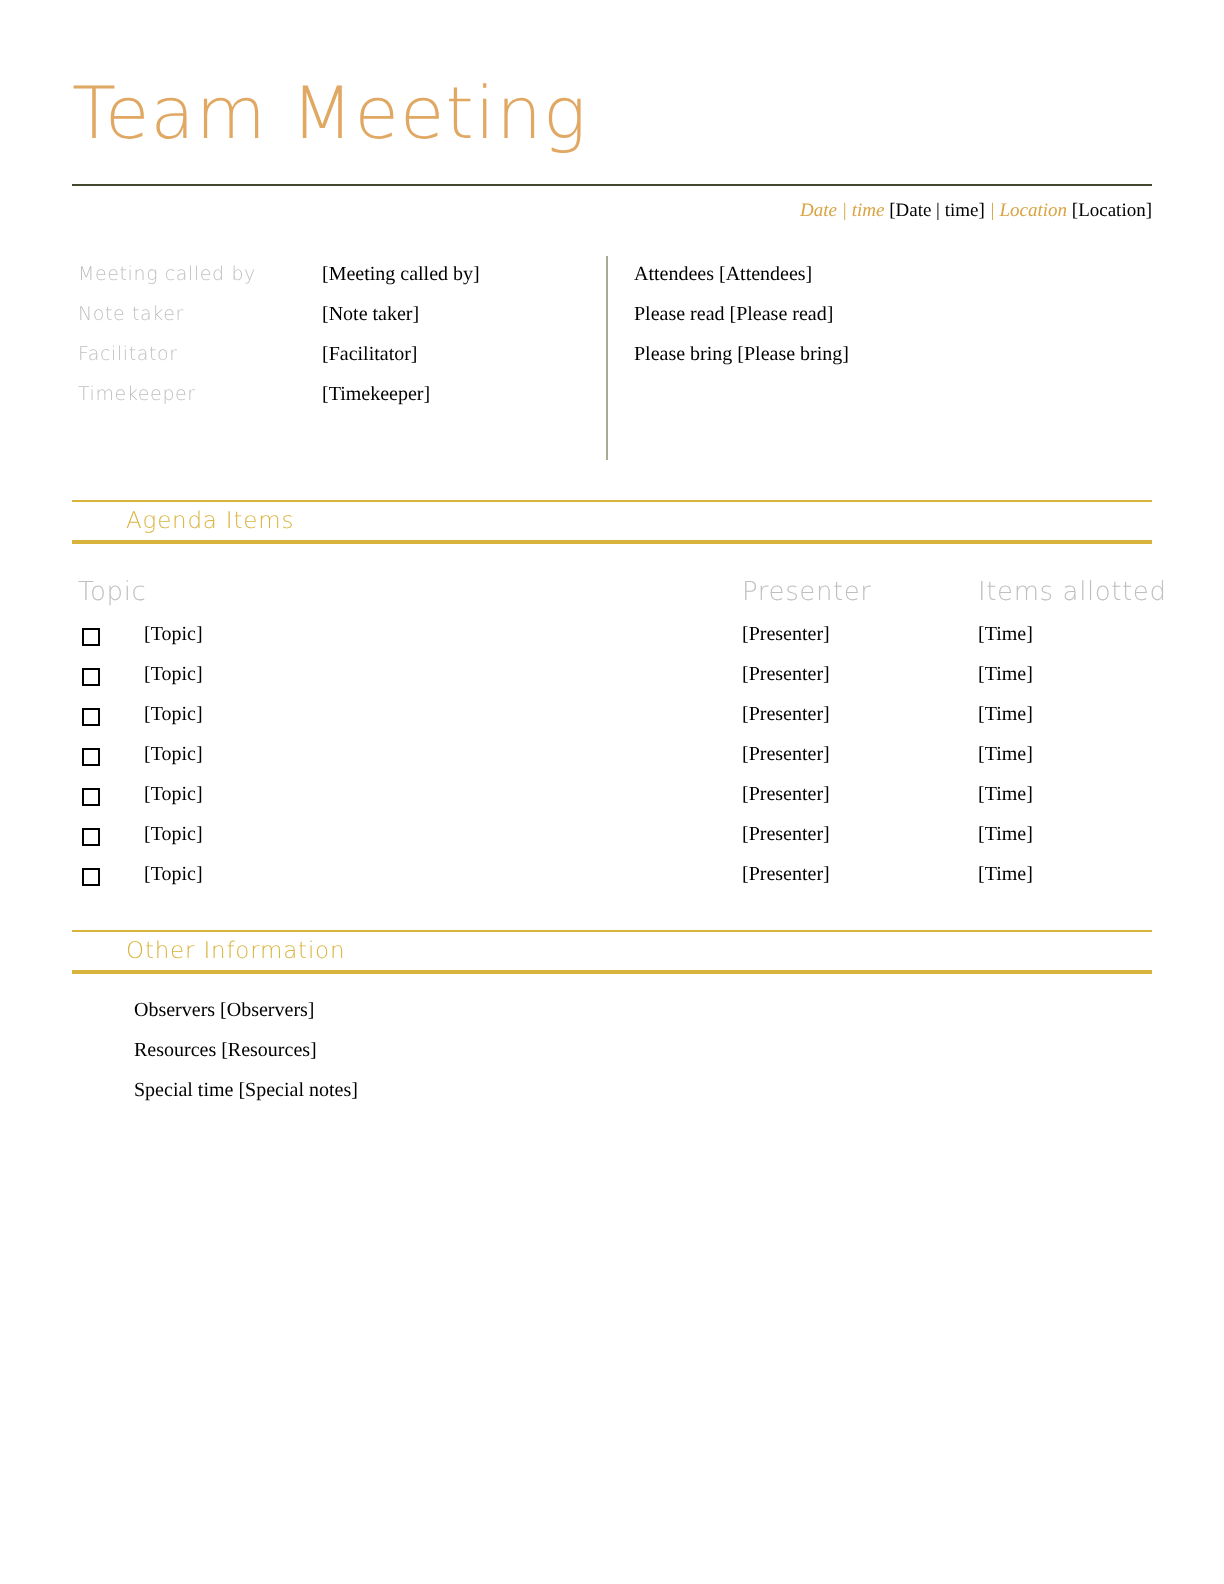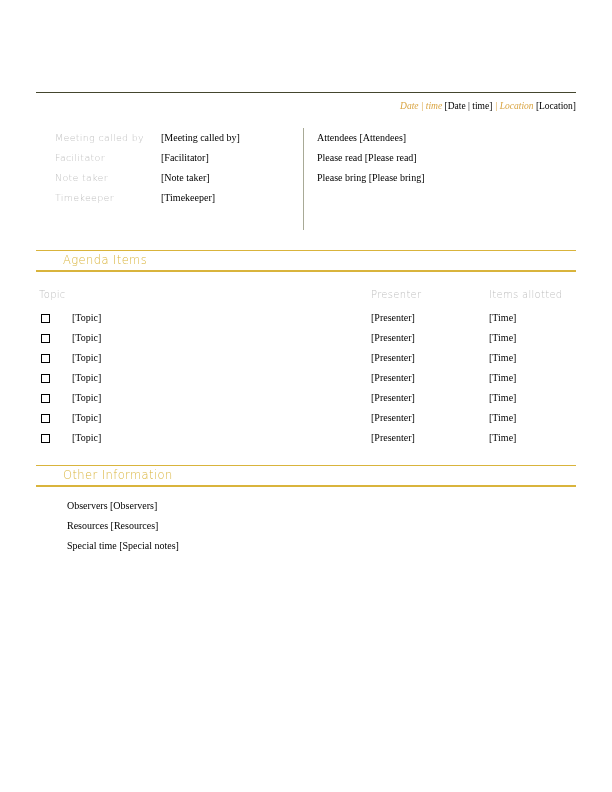--- a/index.html
+++ b/index.html
@@ -101,21 +101,21 @@
     width: 263px;
   }
 
   .info-row {
     position: relative;
     height: 20px;
     line-height: 20px;
   }
   .info-label {
     position: absolute;
-    left: 19px;
+    left: 3px;
     top: 0;
     font-family: "DejaVu Sans", sans-serif;
     font-weight: 300;
     font-size: 9.5px;
     letter-spacing: 0.3px;
     color: #BFBFBF;
     white-space: nowrap;
   }
   .info-value {
     position: absolute;
@@ -176,21 +176,21 @@
     left: 36px;
     top: 289px;
     width: 540px;
     height: 16px;
   }
   .col-head {
     position: absolute;
     top: 0;
     font-family: "DejaVu Sans", sans-serif;
     font-weight: 300;
-    font-size: 10px;
+    font-size: 13px;
     letter-spacing: 0.3px;
     color: #BFBFBF;
     white-space: nowrap;
   }
   .col-topic   { left: 3px; }
   .col-pres    { left: 335px; }
   .col-time    { left: 453px; }
 
   .agenda-rows {
     position: absolute;
@@ -246,40 +246,41 @@
     font-size: 10px;
     color: #000000;
     white-space: nowrap;
   }
 </style>
 </head>
 <body>
 
 <div class="page">
 
+  <div class="title">Team Meeting</div>
   <div class="title-rule"></div>
 
   <div class="meta-line">
     <span class="meta-label">Date | time</span><span>&nbsp;</span><span class="meta-value">[Date | time]</span><span>&nbsp;</span><span class="meta-sep">|</span><span>&nbsp;</span><span class="meta-label">Location</span><span>&nbsp;</span><span class="meta-value">[Location]</span>
   </div>
 
   <div class="info-block">
 
     <div class="info-left">
       <div class="info-row">
         <span class="info-label">Meeting called by</span>
         <span class="info-value">[Meeting called by]</span>
       </div>
       <div class="info-row">
+        <span class="info-label">Note taker</span>
+        <span class="info-value">[Note taker]</span>
+      </div>
+      <div class="info-row">
         <span class="info-label">Facilitator</span>
         <span class="info-value">[Facilitator]</span>
-      </div>
-      <div class="info-row">
-        <span class="info-label">Note taker</span>
-        <span class="info-value">[Note taker]</span>
       </div>
       <div class="info-row">
         <span class="info-label">Timekeeper</span>
         <span class="info-value">[Timekeeper]</span>
       </div>
     </div>
 
     <div class="info-divider"></div>
 
     <div class="info-right">

